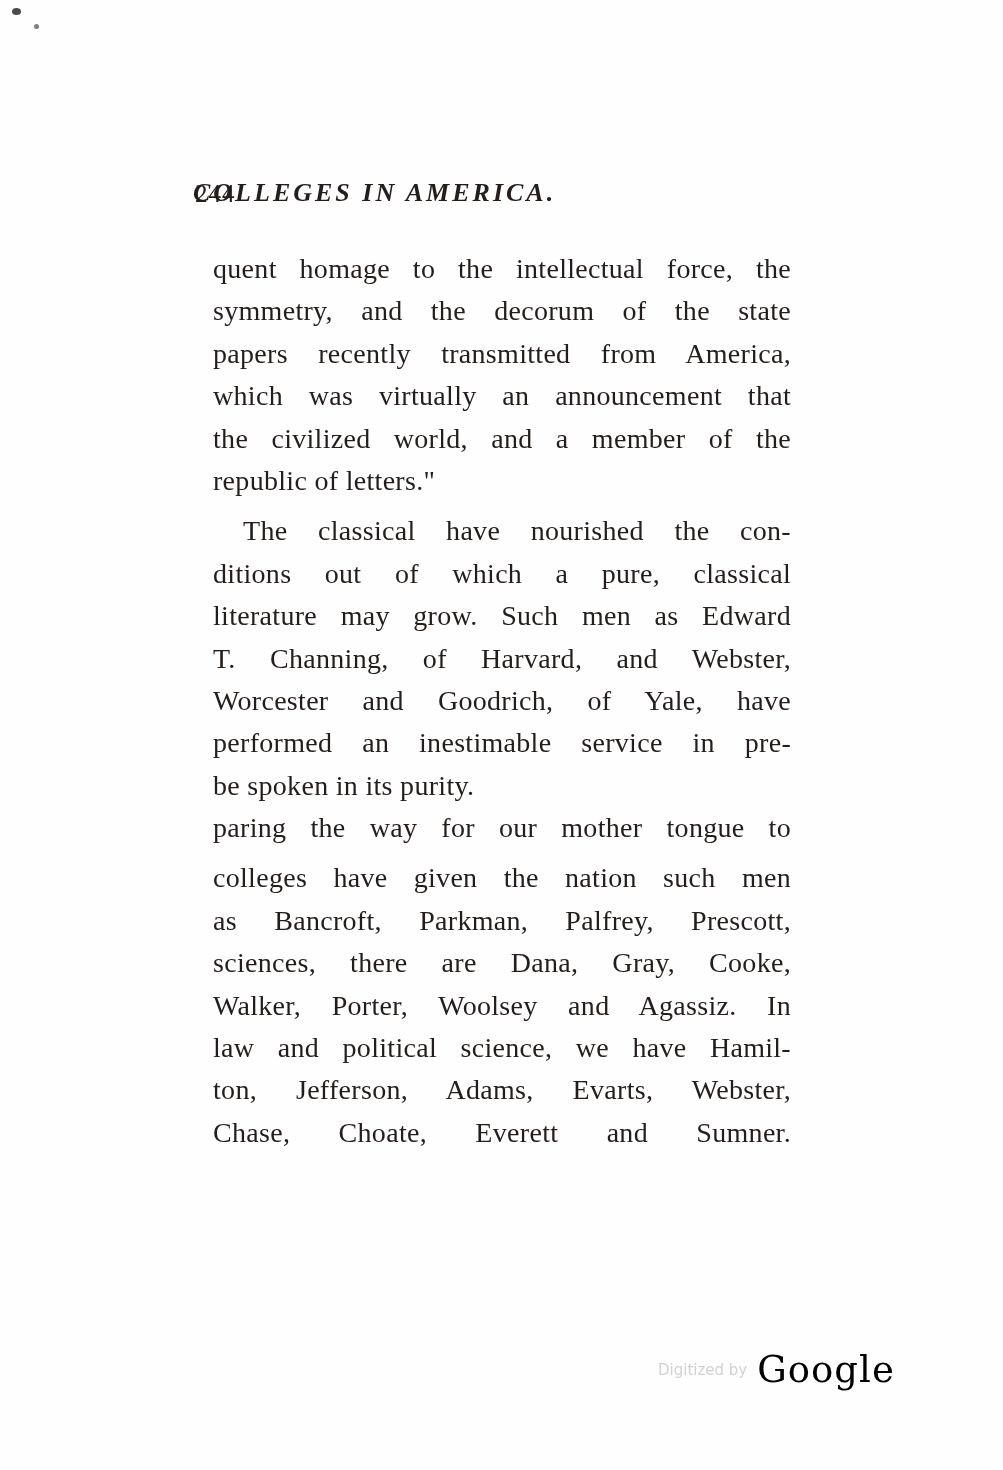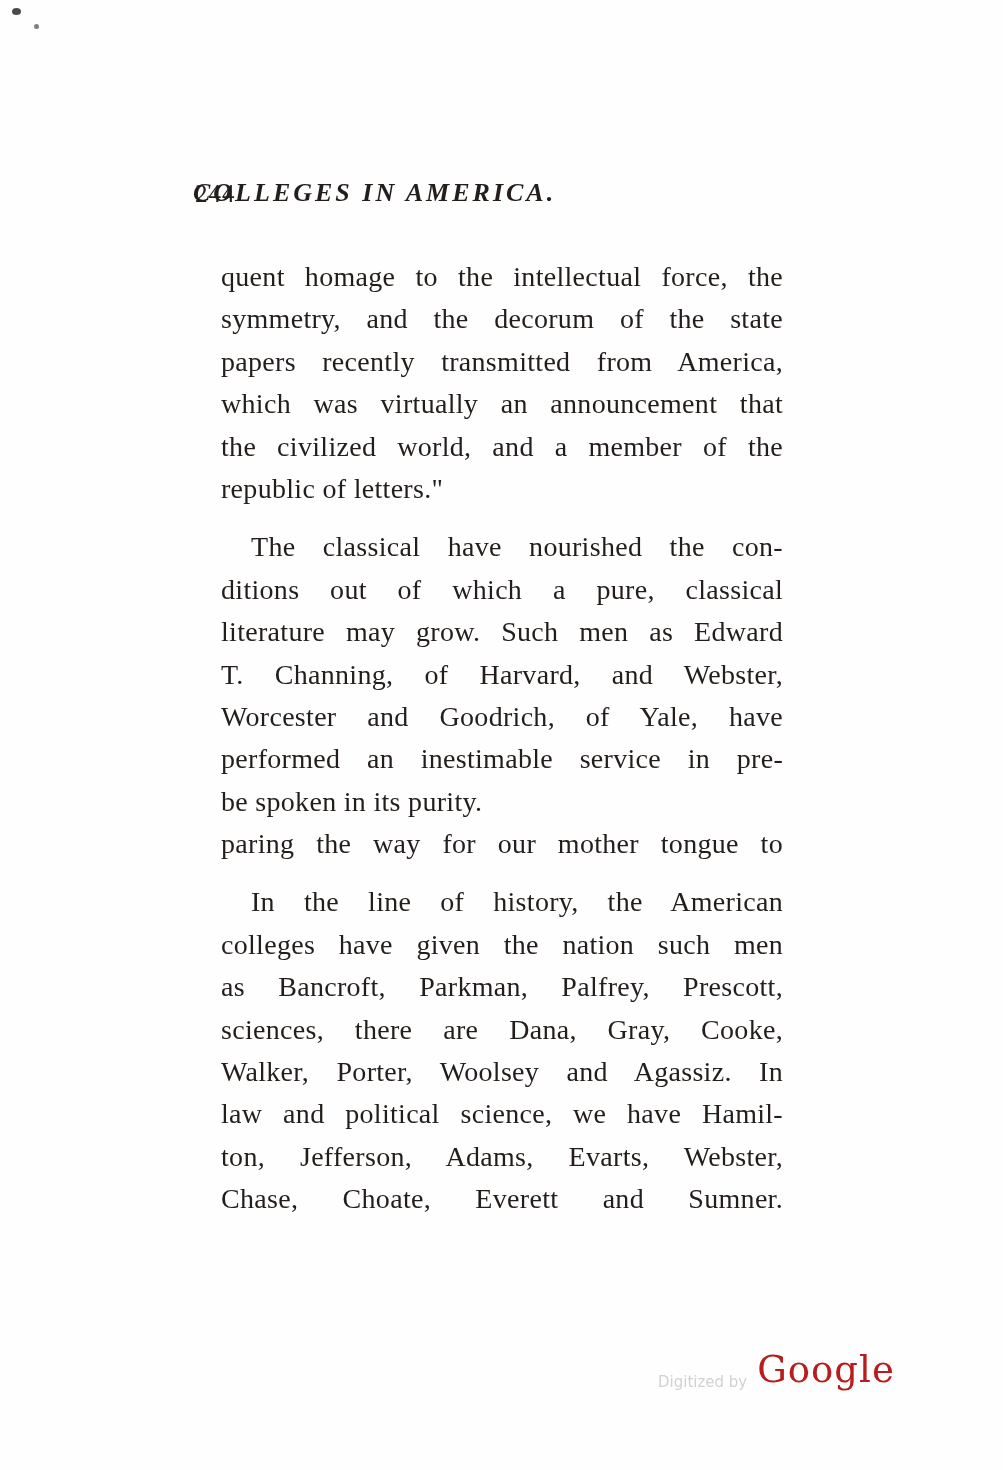--- a/index.html
+++ b/index.html
@@ -42,21 +42,21 @@
     letter-spacing: 3px;
   }
 
   
   .bodytext {
     position: absolute;
     left: 205px;
     top: 240px;
     width: 594px;
   }
-  .para { margin: 16px; padding: 0; }
+  .para { margin: 8px; padding: 0; }
   .line {
     height: 42.4px;
     line-height: 42.4px;
     font-size: 28px;
     letter-spacing: 0.3px;
     overflow: hidden;
     text-align: left;
     white-space: normal;
   }
   .line.just { text-align: justify; }
@@ -76,35 +76,35 @@
   }
   .artifact.a1 { left: 12px; top: 8px;  width: 9px;  height: 7px; opacity: .85; }
   .artifact.a2 { left: 34px; top: 24px; width: 5px;  height: 5px; opacity: .6; }
 
   
   .watermark {
     position: absolute;
     left: 658px;
     top: 1348px;
     display: flex;
-    align-items: flex-end;
+    align-items: center;
     gap: 10px;
     color: var(--wm, #c9c9c9);
     filter: blur(0.4px);
     user-select: none;
   }
   .wm-prefix {
     font-family: "DejaVu Sans", sans-serif;
     font-size: 15px;
     color: #d2d2d2;
   }
   .wm-brand {
     font-family: "DejaVu Serif", serif;
     font-size: 37px;
-    color: #b91c1c;
+    color: #000000;
     letter-spacing: 1px;
   }
 </style>
 </head>
 <body>
 
 <div class="page">
 
   <span class="artifact a1"></span>
   <span class="artifact a2"></span>
@@ -127,21 +127,20 @@
         <div class="line just indent">The classical have nourished the con-</div>
         <div class="line just">ditions out of which a pure, classical</div>
         <div class="line just">literature may grow.  Such men as Edward</div>
         <div class="line just">T. Channing, of Harvard, and Webster,</div>
         <div class="line just">Worcester and Goodrich, of Yale, have</div>
         <div class="line just">performed an inestimable service in pre-</div>
         <div class="line">be spoken in its purity.</div>
         <div class="line just">paring the way for our mother tongue to</div>
       </div>
       <div class="para">
-        <div class="line just indent">In the line of history, the American</div>
         <div class="line just">colleges have given the nation such men</div>
         <div class="line just">as Bancroft, Parkman, Palfrey, Prescott,</div>
         <div class="line just">sciences, there are Dana, Gray, Cooke,</div>
         <div class="line just">Walker, Porter, Woolsey and Agassiz.  In</div>
         <div class="line just">law and political science, we have Hamil-</div>
         <div class="line just">ton, Jefferson, Adams, Evarts, Webster,</div>
         <div class="line just">Chase, Choate, Everett and Sumner.</div>
       </div>
     </div>
 

